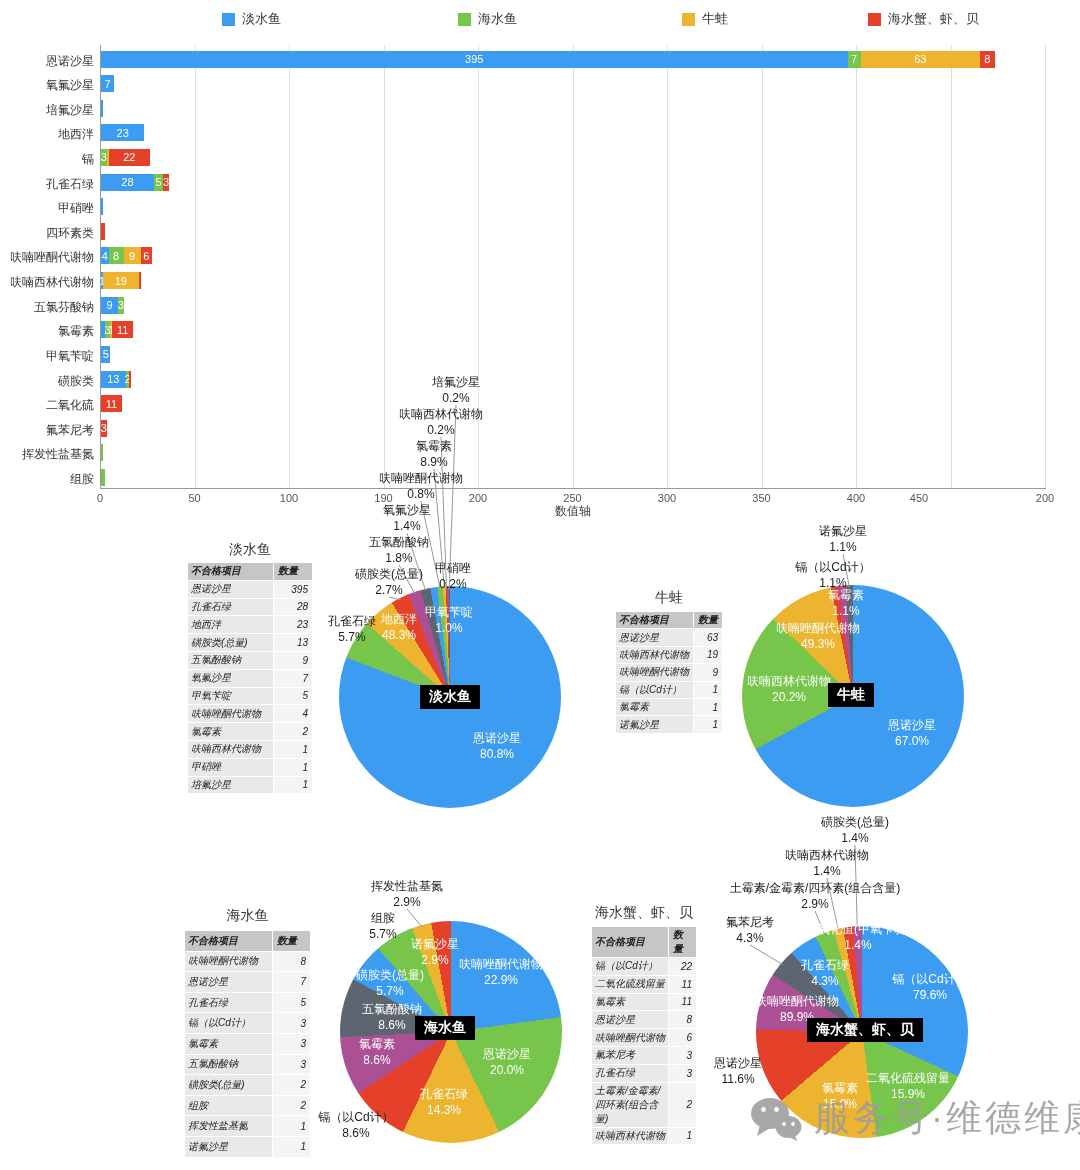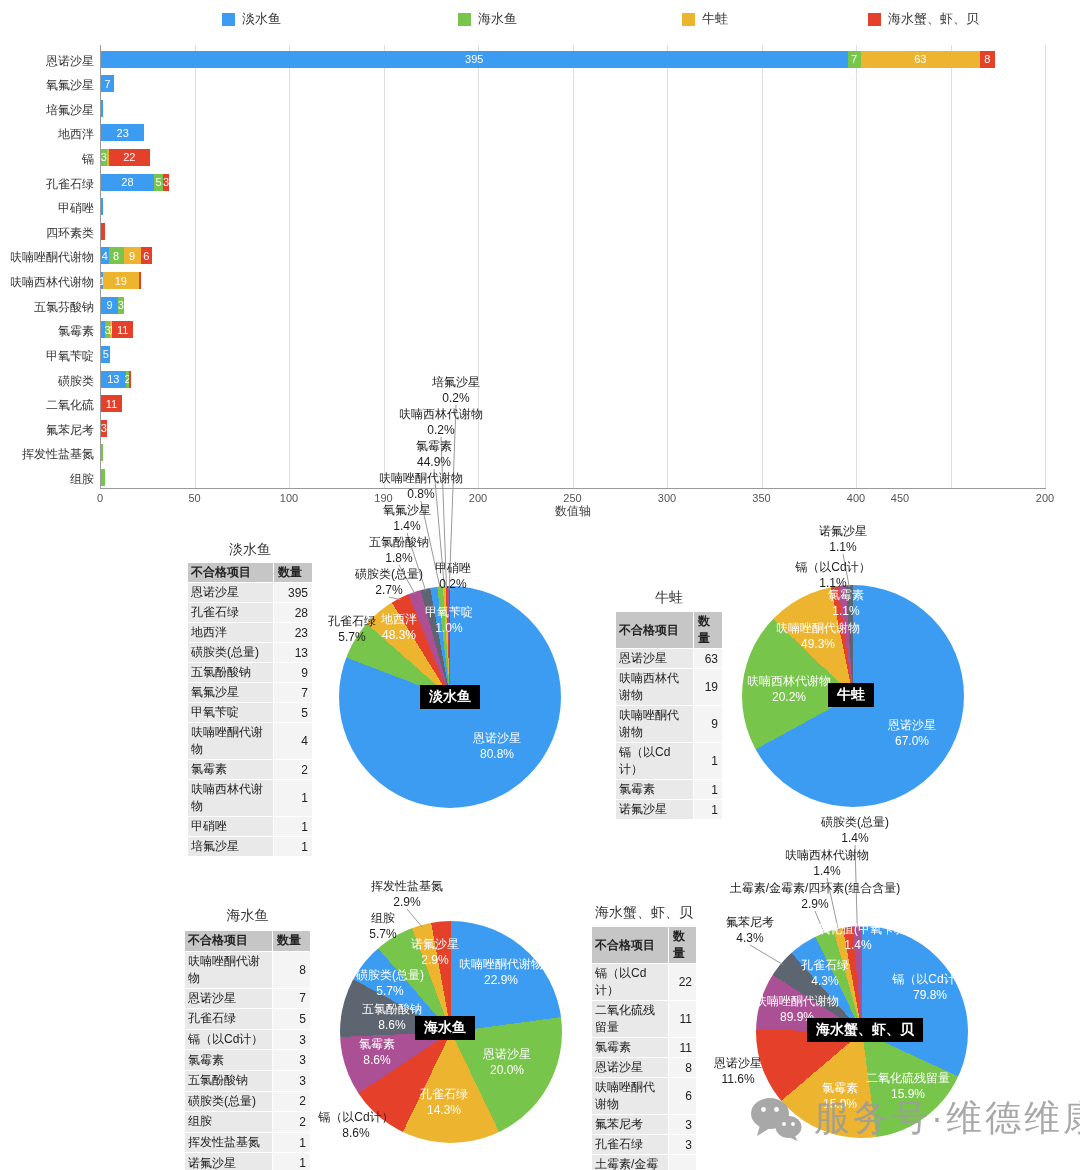--- a/index.html
+++ b/index.html
@@ -26,21 +26,21 @@
   
   .pie{position:absolute;border-radius:50%;z-index:1;}
   .plabel{position:absolute;transform:translate(-50%,-50%);text-align:center;font-size:12px;line-height:1.3;white-space:nowrap;z-index:3;}
   .pl-in{color:#fff;}
   .pl-out{color:#1d1d1d;}
   .pcenter{position:absolute;transform:translate(-50%,-50%);background:#000;color:#fff;font-weight:bold;font-size:14px;padding:3px 9px;white-space:nowrap;z-index:4;}
   #leader-lines{position:absolute;left:0;top:0;z-index:2;pointer-events:none;}
 
   
   .dt-title{position:absolute;text-align:center;font-size:14px;color:#333;z-index:3;}
-  .dtable{position:absolute;z-index:3;font-size:12px;color:#222;}
+  .dtable{position:absolute;z-index:3;font-size:10px;color:#222;font-style:italic;}
   .dt-row{display:flex;border-bottom:1px solid #fff;}
   .dt-c1{display:flex;align-items:center;padding:1px 3px;background:#e9e9e9;border-right:1px solid #fff;box-sizing:border-box;}
   .dt-c2{display:flex;align-items:center;justify-content:flex-end;padding:1px 4px;background:#f4f4f4;box-sizing:border-box;flex:1;}
   .dt-head .dt-c1,.dt-head .dt-c2{background:#c6c6c6;font-weight:bold;}
   .dt-head .dt-c2{justify-content:flex-start;}
 
   
   #watermark{position:absolute;left:750px;top:1094px;display:flex;align-items:center;gap:12px;color:#9d9d9d;opacity:.88;z-index:6;}
   #watermark .wm-text{font-size:36px;letter-spacing:3px;white-space:nowrap;}
 </style>
@@ -231,21 +231,21 @@
     <div id="bar-ticks">
         <div class="tick" style="left: 100px;">0</div>
         <div class="tick" style="left: 194.5px;">50</div>
         <div class="tick" style="left: 289px;">100</div>
         <div class="tick" style="left: 383.5px;">190</div>
         <div class="tick" style="left: 478px;">200</div>
         <div class="tick" style="left: 572.5px;">250</div>
         <div class="tick" style="left: 667px;">300</div>
         <div class="tick" style="left: 761.5px;">350</div>
         <div class="tick" style="left: 856px;">400</div>
-        <div class="tick" style="left: 900px;">450</div>
+        <div class="tick" style="left: 919px;">450</div>
         <div class="tick" style="left: 1045px;">200</div>
       </div>
     <div class="axis-title">数值轴</div>
   </div>
 
   <div id="pies">
       <div class="pie" style="left: 339px; top: 586px; height: 222px; width: 222px; background: conic-gradient(rgb(59, 156, 242) 0deg, rgb(59, 156, 242) 290.8deg, rgb(119, 197, 74) 290.8deg, rgb(119, 197, 74) 311.41deg, rgb(236, 180, 47) 311.41deg, rgb(236, 180, 47) 328.34deg, rgb(229, 64, 42) 328.34deg, rgb(229, 64, 42) 337.91deg, rgb(172, 80, 150) 337.91deg, rgb(172, 80, 150) 344.54deg, rgb(93, 101, 112) 344.54deg, rgb(93, 101, 112) 349.69deg, rgb(59, 156, 242) 349.69deg, rgb(59, 156, 242) 353.37deg, rgb(119, 197, 74) 353.37deg, rgb(119, 197, 74) 356.32deg, rgb(236, 180, 47) 356.32deg, rgb(236, 180, 47) 357.79deg, rgb(229, 64, 42) 357.79deg, rgb(229, 64, 42) 358.53deg, rgb(172, 80, 150) 358.53deg, rgb(172, 80, 150) 359.26deg, rgb(93, 101, 112) 359.26deg, rgb(93, 101, 112) 360deg);"></div>
       <div class="plabel pl-in" style="left: 497px; top: 747px;">
         <div>恩诺沙星</div>
         <div>80.8%</div>
@@ -273,21 +273,21 @@
       <div class="plabel pl-in" style="left: 449px; top: 621px;">
         <div>甲氧苄啶</div>
         <div>1.0%</div>
       </div>
       <div class="plabel pl-out" style="left: 421px; top: 487px;">
         <div>呋喃唑酮代谢物</div>
         <div>0.8%</div>
       </div>
       <div class="plabel pl-out" style="left: 434px; top: 455px;">
         <div>氯霉素</div>
-        <div>44.9%</div>
+        <div>8.9%</div>
       </div>
       <div class="plabel pl-out" style="left: 441px; top: 423px;">
         <div>呋喃西林代谢物</div>
         <div>0.2%</div>
       </div>
       <div class="plabel pl-out" style="left: 453px; top: 577px;">
         <div>甲硝唑</div>
         <div>0.2%</div>
       </div>
       <div class="plabel pl-out" style="left: 456px; top: 391px;">
@@ -492,21 +492,21 @@
           <div class="dt-c2" style="min-height: 19.6px;">1</div>
         </div>
         <div class="dt-row">
           <div class="dt-c1" style="width: 88px; min-height: 19.6px;">诺氟沙星</div>
           <div class="dt-c2" style="min-height: 19.6px;">1</div>
         </div>
       </div>
       <div class="pie" style="left: 756px; top: 926px; height: 212px; width: 212px; background: conic-gradient(rgb(59, 156, 242) 0deg, rgb(59, 156, 242) 114.78deg, rgb(119, 197, 74) 114.78deg, rgb(119, 197, 74) 172.17deg, rgb(236, 180, 47) 172.17deg, rgb(236, 180, 47) 229.57deg, rgb(229, 64, 42) 229.57deg, rgb(229, 64, 42) 271.3deg, rgb(172, 80, 150) 271.3deg, rgb(172, 80, 150) 302.61deg, rgb(93, 101, 112) 302.61deg, rgb(93, 101, 112) 318.26deg, rgb(59, 156, 242) 318.26deg, rgb(59, 156, 242) 333.91deg, rgb(119, 197, 74) 333.91deg, rgb(119, 197, 74) 344.35deg, rgb(236, 180, 47) 344.35deg, rgb(236, 180, 47) 349.57deg, rgb(229, 64, 42) 349.57deg, rgb(229, 64, 42) 354.78deg, rgb(172, 80, 150) 354.78deg, rgb(172, 80, 150) 360deg);"></div>
       <div class="plabel pl-in" style="left: 930px; top: 988px;">
         <div>镉（以Cd计）</div>
-        <div>79.8%</div>
+        <div>79.6%</div>
       </div>
       <div class="plabel pl-in" style="left: 908px; top: 1087px;">
         <div>二氧化硫残留量</div>
         <div>15.9%</div>
       </div>
       <div class="plabel pl-in" style="left: 840px; top: 1097px;">
         <div>氯霉素</div>
         <div>15.9%</div>
       </div>
       <div class="plabel pl-out" style="left: 738px; top: 1072px;">

